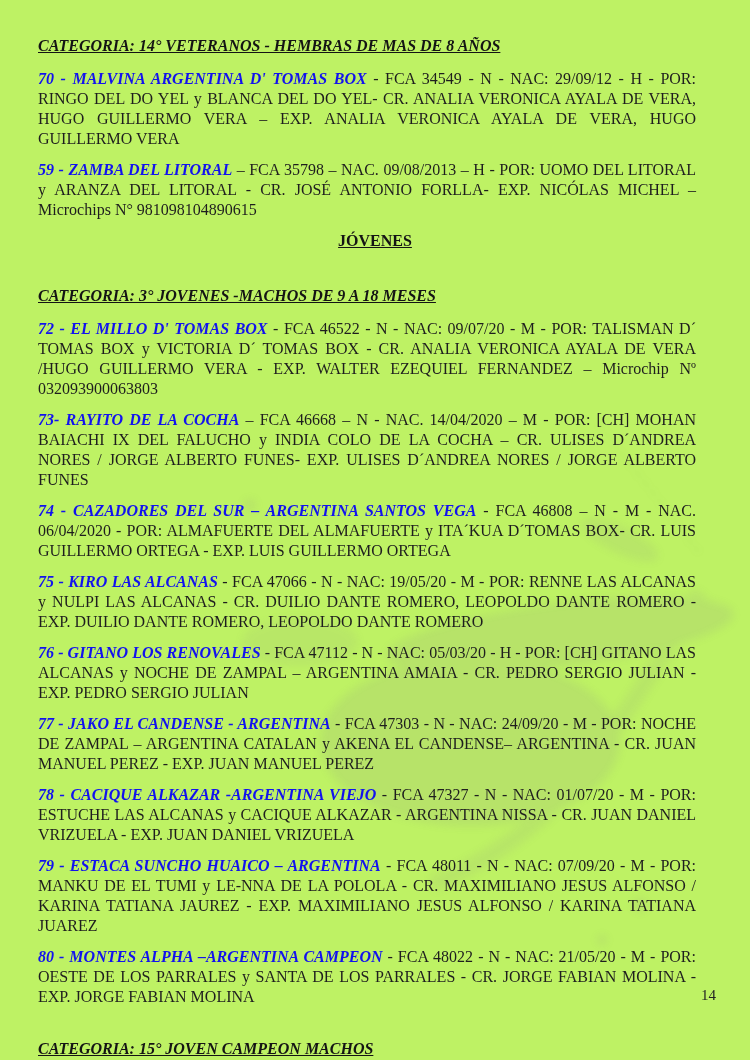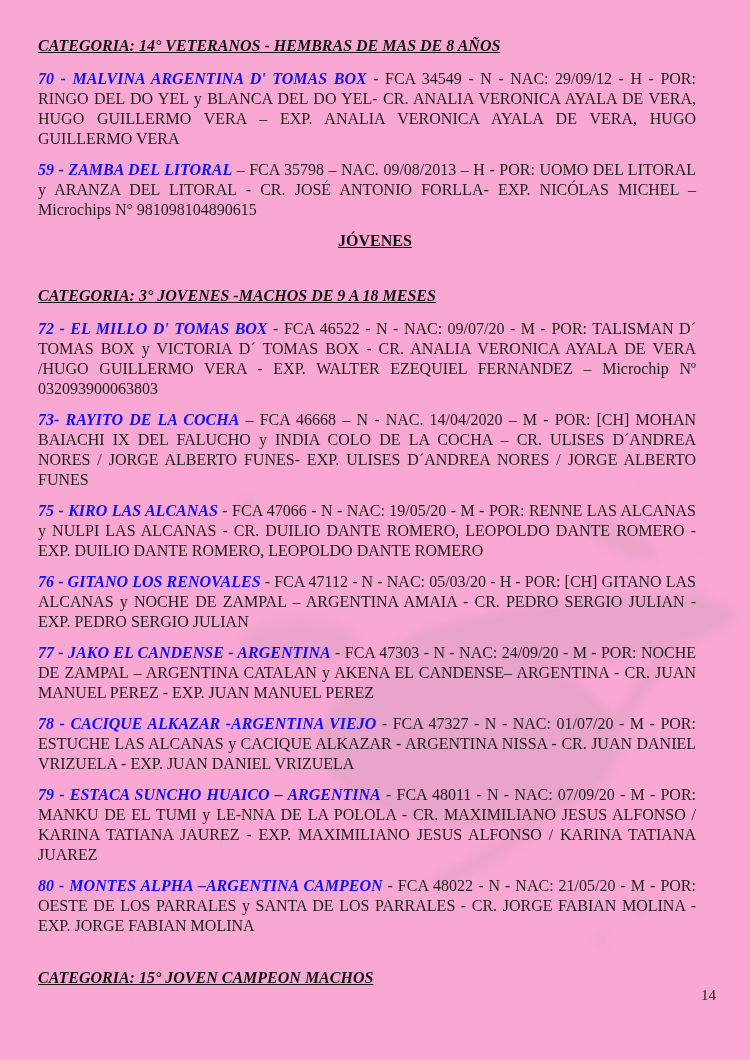--- a/index.html
+++ b/index.html
@@ -1,20 +1,20 @@
 <!DOCTYPE html>
 <html style="--entry-name: #1212ee; --body-text: #1e1e1e;"><head>
 <meta charset="utf-8">
 <style>
   html, body { margin: 0; padding: 0; background: #ffffff; }
   .page {
     position: relative;
     width: 750px;
     height: 1060px;
-    background: #f9a8d4;
+    background: #bef264;
     overflow: hidden;
     font-family: "Liberation Serif", serif;
     color: var(--body-text, #1e1e1e);
   }
   .watermark {
     position: absolute;
     inset: 0;
     pointer-events: none;
   }
   .content {
@@ -99,20 +99,21 @@
 
     <h1 class="jovenes-title">JÓVENES</h1>
 
     <h2 class="section-heading">CATEGORIA: 3° JOVENES -MACHOS DE 9 A 18 MESES</h2>
 
     <div>
   <p class="entry"><span class="entry-name">72 - EL MILLO D' TOMAS BOX</span><span class="entry-details"> - FCA 46522 - N - NAC: 09/07/20 - M - POR: TALISMAN D´ TOMAS BOX y VICTORIA D´ TOMAS BOX - CR. ANALIA VERONICA AYALA DE VERA /HUGO GUILLERMO VERA - EXP. WALTER EZEQUIEL FERNANDEZ – Microchip Nº 032093900063803</span></p>
 
   <p class="entry"><span class="entry-name">73- RAYITO DE LA COCHA</span><span class="entry-details"> – FCA 46668 – N - NAC. 14/04/2020 – M - POR: [CH] MOHAN BAIACHI IX DEL FALUCHO y INDIA COLO DE LA COCHA – CR. ULISES D´ANDREA NORES / JORGE ALBERTO FUNES- EXP. ULISES D´ANDREA NORES / JORGE ALBERTO FUNES</span></p>
 
+  <p class="entry"><span class="entry-name">74 - CAZADORES DEL SUR – ARGENTINA SANTOS VEGA</span><span class="entry-details"> - FCA 46808 – N - M - NAC. 06/04/2020 - POR: ALMAFUERTE DEL ALMAFUERTE y ITA´KUA D´TOMAS BOX- CR. LUIS GUILLERMO ORTEGA - EXP. LUIS GUILLERMO ORTEGA</span></p>
 
   <p class="entry"><span class="entry-name">75 - KIRO LAS ALCANAS</span><span class="entry-details"> - FCA 47066 - N - NAC: 19/05/20 - M - POR: RENNE LAS ALCANAS y NULPI LAS ALCANAS - CR. DUILIO DANTE ROMERO, LEOPOLDO DANTE ROMERO - EXP. DUILIO DANTE ROMERO, LEOPOLDO DANTE ROMERO</span></p>
 
   <p class="entry"><span class="entry-name">76 - GITANO LOS RENOVALES</span><span class="entry-details"> - FCA 47112 - N - NAC: 05/03/20 - H - POR: [CH] GITANO LAS ALCANAS y NOCHE DE ZAMPAL – ARGENTINA AMAIA - CR. PEDRO SERGIO JULIAN - EXP. PEDRO SERGIO JULIAN</span></p>
 
   <p class="entry"><span class="entry-name">77 - JAKO EL CANDENSE - ARGENTINA</span><span class="entry-details"> - FCA 47303 - N - NAC: 24/09/20 - M - POR: NOCHE DE ZAMPAL – ARGENTINA CATALAN y AKENA EL CANDENSE– ARGENTINA - CR. JUAN MANUEL PEREZ - EXP. JUAN MANUEL PEREZ</span></p>
 
   <p class="entry"><span class="entry-name">78 - CACIQUE ALKAZAR -ARGENTINA VIEJO</span><span class="entry-details"> - FCA 47327 - N - NAC: 01/07/20 - M - POR: ESTUCHE LAS ALCANAS y CACIQUE ALKAZAR - ARGENTINA NISSA - CR. JUAN DANIEL VRIZUELA - EXP. JUAN DANIEL VRIZUELA</span></p>
 
   <p class="entry"><span class="entry-name">79 - ESTACA SUNCHO HUAICO – ARGENTINA</span><span class="entry-details"> - FCA 48011 - N - NAC: 07/09/20 - M - POR: MANKU DE EL TUMI y LE-NNA DE LA POLOLA - CR. MAXIMILIANO JESUS ALFONSO / KARINA TATIANA JAUREZ - EXP. MAXIMILIANO JESUS ALFONSO / KARINA TATIANA JUAREZ</span></p>

